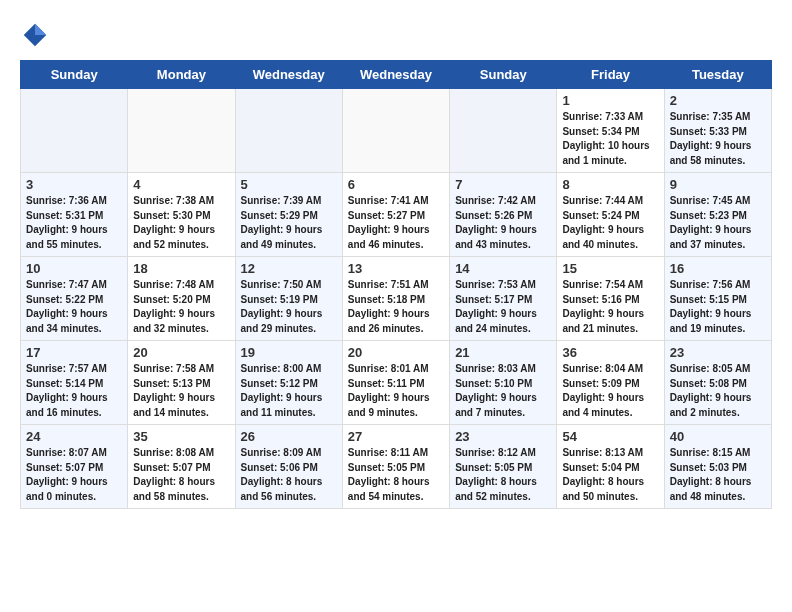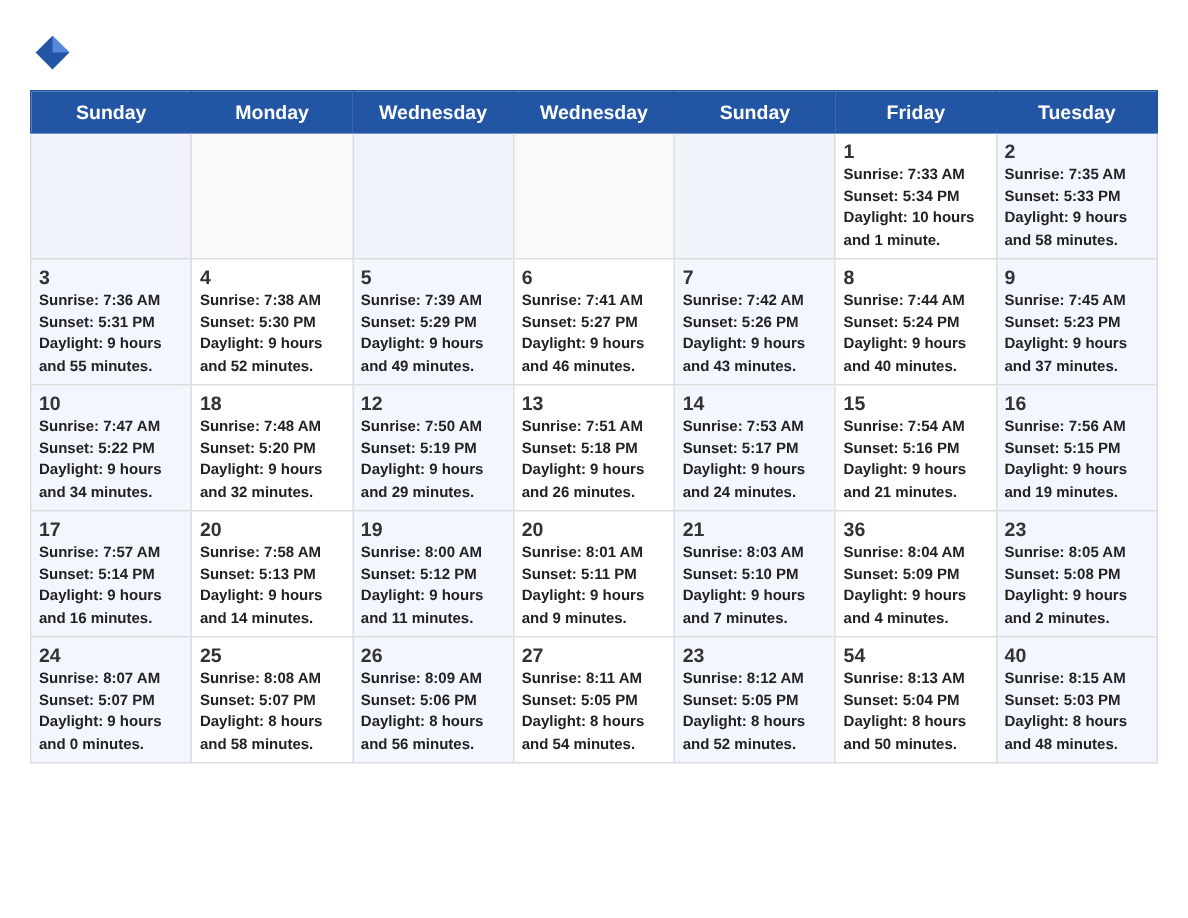--- a/index.html
+++ b/index.html
@@ -234,21 +234,21 @@
           <span class="day-number">23</span>
           <div class="day-info">Sunrise: 8:05 AM<br>Sunset: 5:08 PM<br>Daylight: 9 hours and 2 minutes.</div>
         </td>
       </tr>
       <tr>
         <td>
           <span class="day-number">24</span>
           <div class="day-info">Sunrise: 8:07 AM<br>Sunset: 5:07 PM<br>Daylight: 9 hours and 0 minutes.</div>
         </td>
         <td>
-          <span class="day-number">25</span>
+          <span class="day-number">35</span>
           <div class="day-info">Sunrise: 8:08 AM<br>Sunset: 5:07 PM<br>Daylight: 8 hours and 58 minutes.</div>
         </td>
         <td>
           <span class="day-number">26</span>
           <div class="day-info">Sunrise: 8:09 AM<br>Sunset: 5:06 PM<br>Daylight: 8 hours and 56 minutes.</div>
         </td>
         <td>
           <span class="day-number">27</span>
           <div class="day-info">Sunrise: 8:11 AM<br>Sunset: 5:05 PM<br>Daylight: 8 hours and 54 minutes.</div>
         </td>

